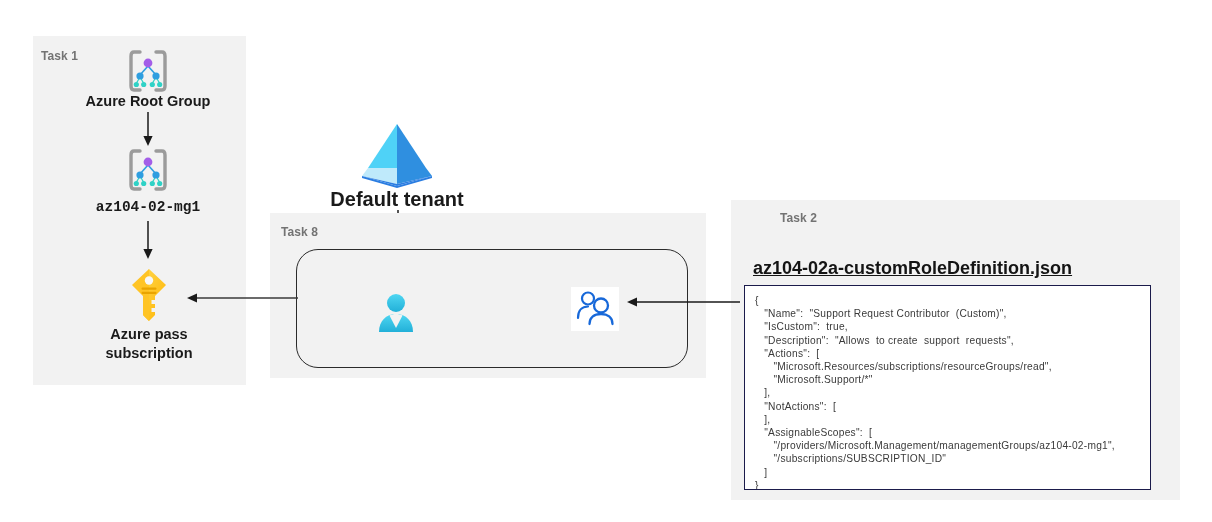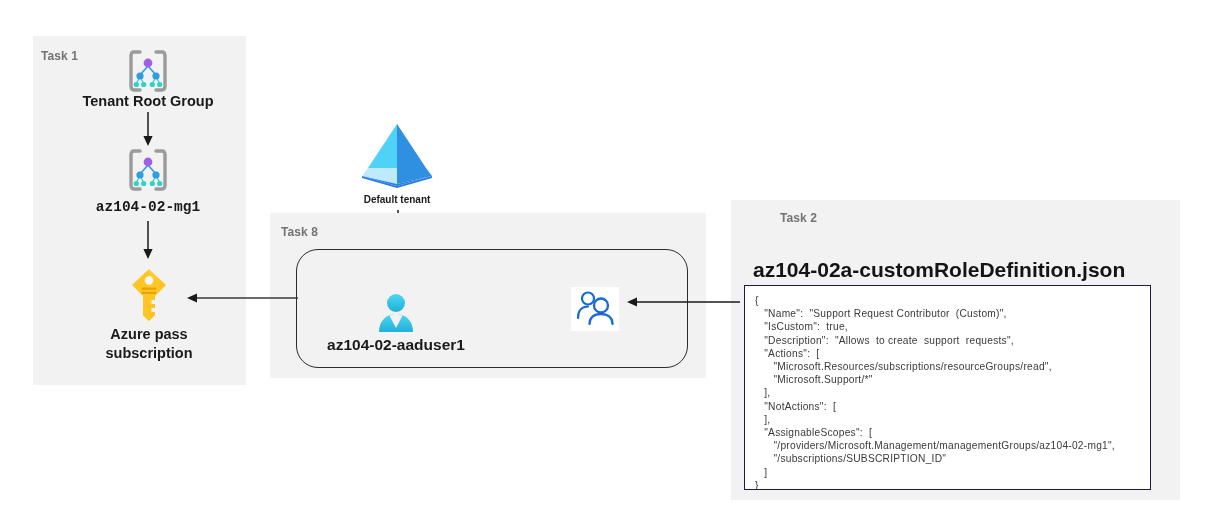--- a/index.html
+++ b/index.html
@@ -53,22 +53,23 @@
     position: absolute;
     background: #ffffff;
     border: 1.4px solid #1b1b4b;
     box-sizing: border-box;
     padding: 8px 10px 6px 10px;
     overflow: hidden;
   }
   .json-title {
     position: absolute;
     font-weight: bold;
-    font-size: 21px;
+    font-size: 18px;
     color: #141414;
+    text-decoration: underline;
   }
   .json-code {
     font-family: "Liberation Sans", sans-serif;
     font-size: 10.2px;
     line-height: 13.2px;
     color: #3a3a3a;
     white-space: pre;
     letter-spacing: 0.25px;
   }
   .arrow {
@@ -98,21 +99,21 @@
       <circle cx="24" cy="14" r="4.4" fill="#a35ee8"></circle>
       <circle cx="16" cy="27" r="3.6" fill="#2e9ee0"></circle>
       <circle cx="32" cy="27" r="3.6" fill="#2e9ee0"></circle>
       <circle cx="12.3" cy="35.5" r="2.6" fill="#2fd2c6"></circle>
       <circle cx="19.7" cy="35.5" r="2.6" fill="#2fd2c6"></circle>
       <circle cx="28.3" cy="35.5" r="2.6" fill="#2fd2c6"></circle>
       <circle cx="35.7" cy="35.5" r="2.6" fill="#2fd2c6"></circle>
     </svg>
   </div>
 
-  <div class="node-label" style="left:48px; top:92px; width:200px;">Tenant Root Group</div>
+  <div class="node-label" style="left:48px; top:92px; width:200px;">Azure Root Group</div>
 
   <div class="arrow" style="left:140px; top:112px;">
     <svg width="16" height="36" viewBox="0 0 16 36">
       <line x1="8" y1="0" x2="8" y2="26" stroke="#1a1a1a" stroke-width="1.5"></line>
       <polygon points="8,34 3.4,24 12.6,24" fill="#1a1a1a"></polygon>
     </svg>
   </div>
 
   <div class="icon-box" style="left:124px; top:148px; width:48px; height:44px;">
     <svg width="48" height="44" viewBox="0 0 48 44">
@@ -168,21 +169,21 @@
       <polygon points="39,2 68,46 39,46" fill="#2f8fe0"></polygon>
       <polygon points="39,46 10,46 4,54 39,62" fill="#bfeafb"></polygon>
       <polygon points="39,46 68,46 74,54 39,62" fill="#2f8fe0"></polygon>
       <polygon points="39,46 4,54 39,64 74,54" fill="#7fdcf8" opacity="0.0"></polygon>
       <polygon points="4,54 39,64 39,62 4,54" fill="#2a7de1"></polygon>
       <polygon points="39,62 39,64 74,54 74,54" fill="#2a7de1"></polygon>
       <polygon points="4,54 39,64 74,54 74,56 39,66 4,56" fill="#2a7de1"></polygon>
     </svg>
   </div>
 
-  <div class="node-label" style="left:297px; top:190px; width:200px; font-size:10px;">Default tenant</div>
+  <div class="node-label" style="left:297px; top:190px; width:200px; font-size:20px;">Default tenant</div>
 
   <div class="arrow" style="left:390px; top:210px;">
     <svg width="16" height="78" viewBox="0 0 16 78">
       <line x1="8" y1="0" x2="8" y2="68" stroke="#1a1a1a" stroke-width="1.5"></line>
       <polygon points="8,76 3.4,66 12.6,66" fill="#1a1a1a"></polygon>
     </svg>
   </div>
 
   <div class="panel" style="left:270px; top:213px; width:436px; height:165px;"></div>
 
@@ -197,21 +198,20 @@
           <stop offset="0%" stop-color="#4fd6f2"></stop>
           <stop offset="100%" stop-color="#22b0d8"></stop>
         </linearGradient>
       </defs>
       <circle cx="22" cy="11" r="9" fill="url(#userGrad)"></circle>
       <path d="M22 22 C12 22 5 29 5 40 L39 40 C39 29 32 22 22 22 Z" fill="url(#userGrad)"></path>
       <path d="M15.5 23.5 L22 36 L28.5 23.5 C26.5 22.5 24.4 22 22 22 C19.6 22 17.5 22.5 15.5 23.5 Z" fill="#f2f2f2"></path>
     </svg>
   </div>
 
-  <div class="node-label" style="left:306px; top:335px; width:180px; font-size:15.5px;">az104-02-aaduser1</div>
 
   <div class="icon-box" style="left:571px; top:287px; width:48px; height:44px;">
     <svg width="48" height="44" viewBox="0 0 48 44">
       <rect x="0" y="0" width="48" height="44" fill="#ffffff"></rect>
       <circle cx="17" cy="11.5" r="6" fill="none" stroke="#1768d9" stroke-width="2.2"></circle>
       <path d="M7 31 C7 23 11.5 19.5 17 19.5" fill="none" stroke="#1768d9" stroke-width="2.2" stroke-linecap="round"></path>
       <circle cx="30" cy="18.5" r="7" fill="none" stroke="#1768d9" stroke-width="2.3"></circle>
       <path d="M18.5 37 C18.5 30 23.5 27 30 27 C36.5 27 41.5 30 41.5 37" fill="none" stroke="#1768d9" stroke-width="2.3" stroke-linecap="round"></path>
     </svg>
   </div>

